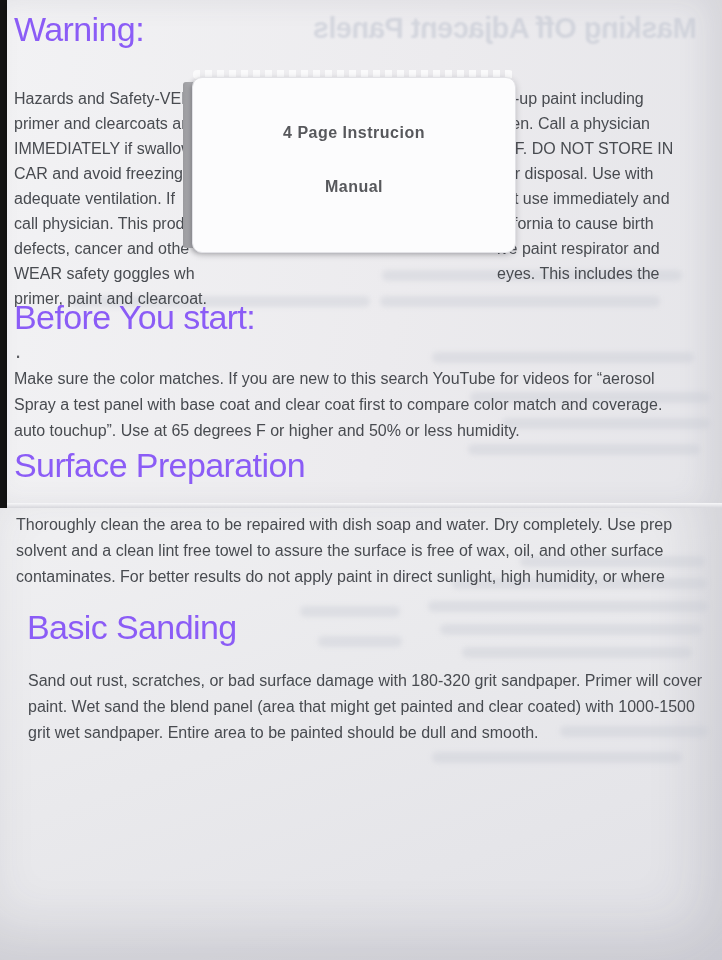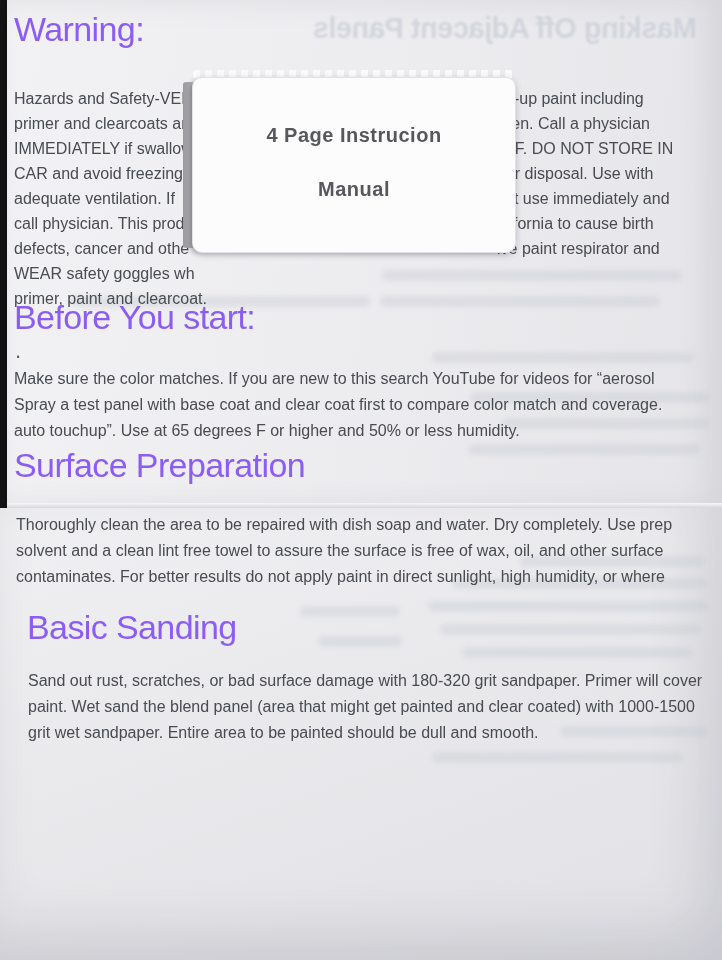--- a/index.html
+++ b/index.html
@@ -58,21 +58,21 @@
     background:repeating-linear-gradient(90deg,#fafafb 0 7px, rgba(236,236,240,0) 7px 12px);
     border-radius:4px;
   }
   .sticker-body {
     position:absolute; left:9px; top:9px; right:3px; bottom:3px;
     background:#fcfcfd; border:1px solid #e2e2e6; border-radius:10px;
     box-shadow:0 2px 6px rgba(50,50,60,.25), -4px 2px 4px -2px rgba(50,50,60,.25);
   }
   .sticker-line {
     position:absolute; left:0; right:0; text-align:center;
-    font-weight:bold; font-size:20px; color:#57585c; letter-spacing:.5px;
+    font-weight:bold; font-size:16px; color:#57585c; letter-spacing:.5px;
     white-space:nowrap;
   }
   .sticker-line.l1 { top:46px; }
   .sticker-line.l2 { top:100px; }
 </style>
 </head>
 <body>
 
 <div class="page">
 
@@ -101,21 +101,21 @@
   <div class="heading" style="left:14px; top:10px;">Warning:</div>
 
   <div class="body-block warning-block" style="left:14px; top:86px; width:690px;">
       <div class="line"><span class="frag-left">Hazards and Safety-VERY</span><span class="frag-right">ch-up paint including</span></div>
       <div class="line"><span class="frag-left">primer and clearcoats ar</span><span class="frag-right">dren. Call a physician</span></div>
       <div class="line"><span class="frag-left">IMMEDIATELY if swallow</span><span class="frag-right">20F. DO NOT STORE IN</span></div>
       <div class="line"><span class="frag-left">CAR and avoid freezing.</span><span class="frag-right">per disposal. Use with</span></div>
       <div class="line"><span class="frag-left">adequate ventilation. If</span><span class="frag-right">uct use immediately and</span></div>
       <div class="line"><span class="frag-left">call physician. This prod</span><span class="frag-right">alifornia to cause birth</span></div>
       <div class="line"><span class="frag-left">defects, cancer and othe</span><span class="frag-right">ive paint respirator and</span></div>
-      <div class="line"><span class="frag-left">WEAR safety goggles wh</span></div>
+      <div class="line"><span class="frag-left">WEAR safety goggles wh</span><span class="frag-right">eyes. This includes the</span></div>
     </div>
 
   <div class="body-block" style="left:14px; top:286px; width:690px;">
     <div class="full-line">primer, paint and clearcoat.</div>
   </div>
 
   <div class="heading" style="left:14px; top:298px;">Before You start:</div>
   <div class="stray-mark">.</div>
 
   <div class="body-block" style="left:14px; top:366px; width:695px;">

